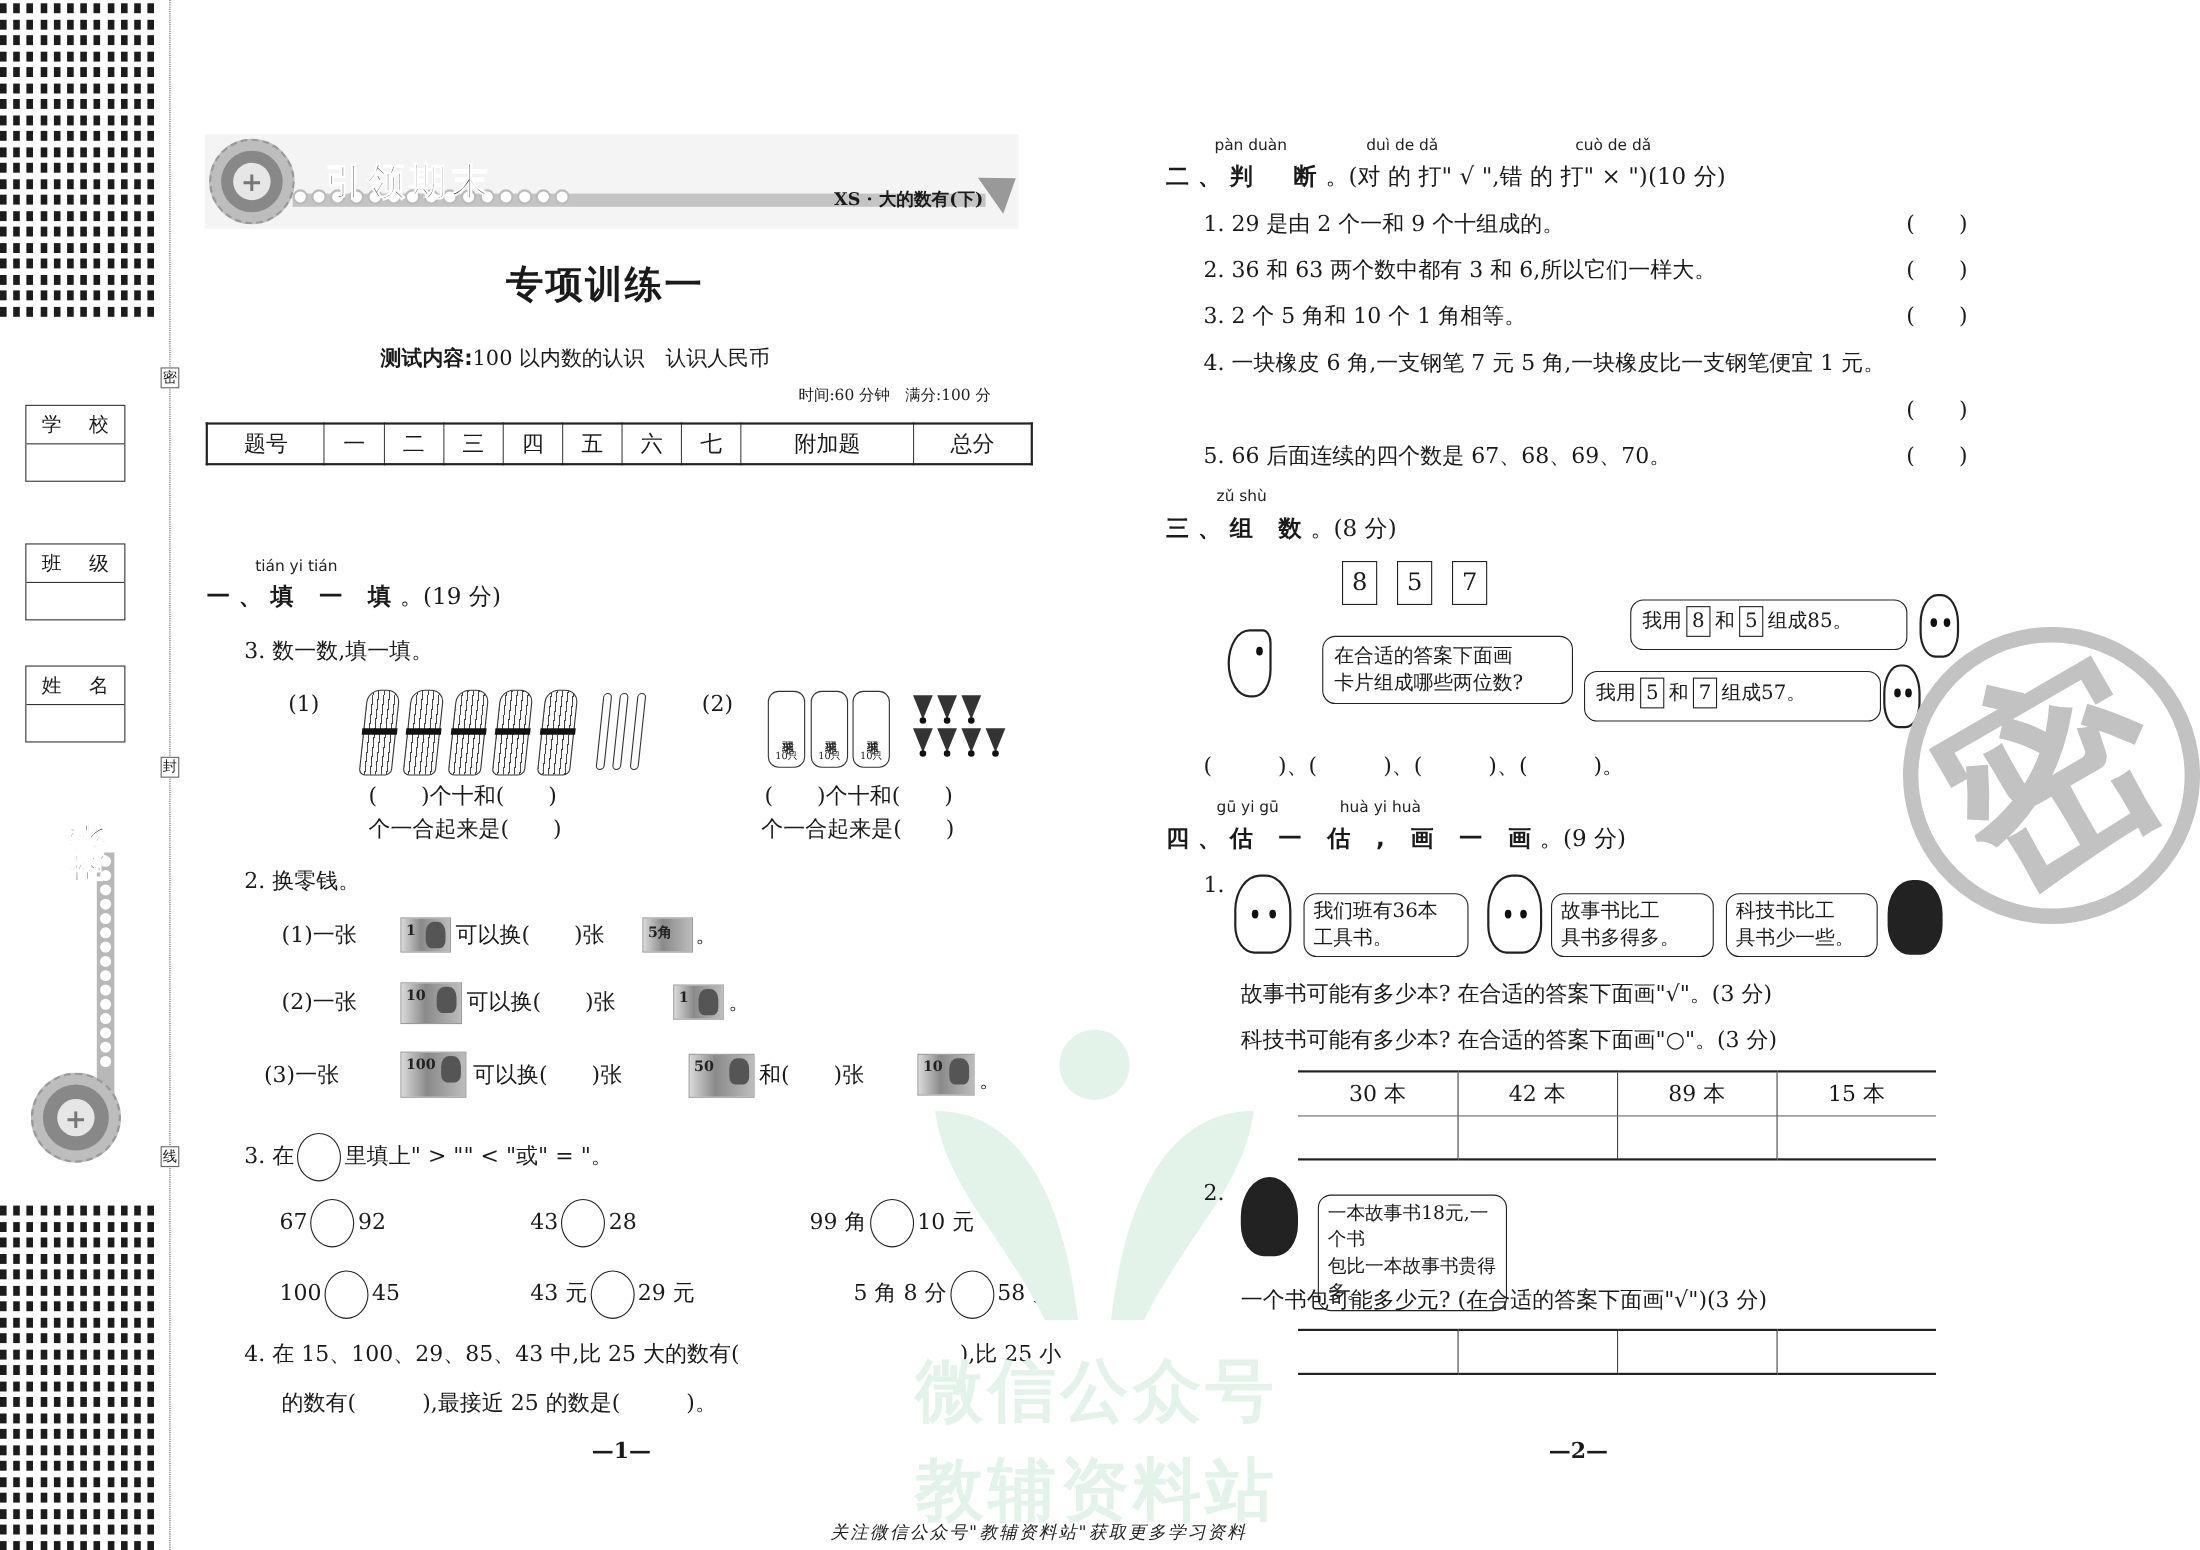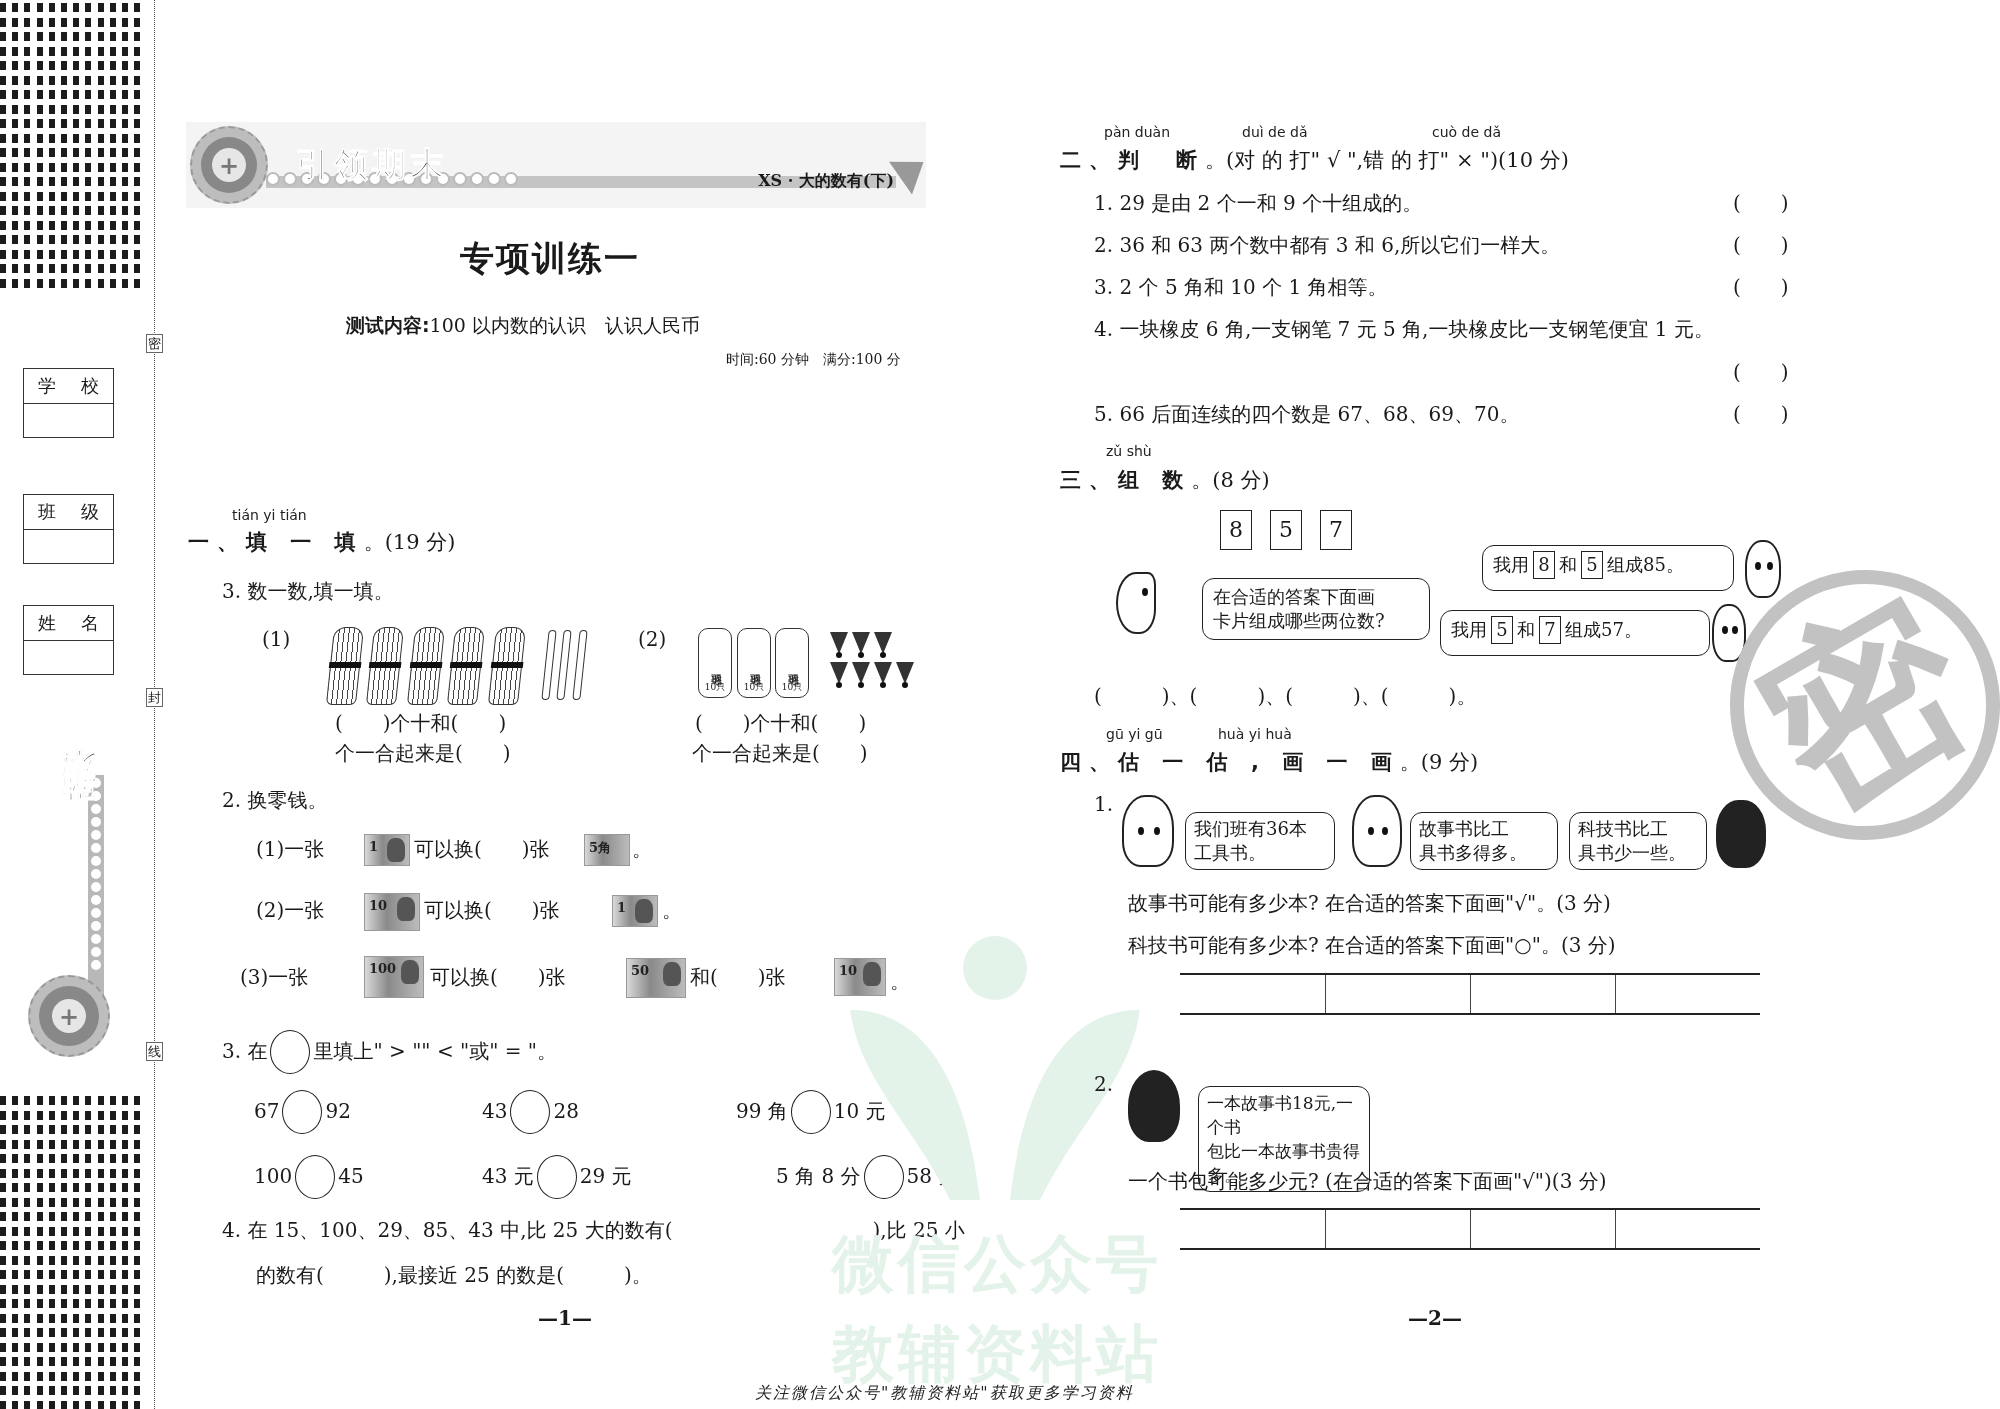--- a/index.html
+++ b/index.html
@@ -675,20 +675,32 @@
 </div>
 
 <div class="h-title">专项训练一</div>
 <div class="h-content">
   <b>测试内容:</b><span>100 以内数的认识　认识人民币</span>
 </div>
 <div class="h-time">时间:60 分钟　满分:100 分</div>
 
 <table class="score">
   <tbody>
+      <tr>
+    <td>题号</td>
+    <td>一</td>
+    <td>二</td>
+    <td>三</td>
+    <td>四</td>
+    <td>五</td>
+    <td>六</td>
+    <td>七</td>
+    <td>附加题</td>
+    <td>总分</td>
+  </tr>
 </tbody>
   </table>
 
 <div class="pinyin" style="left:232px;top:507px">tián  yi  tián</div>
 <div class="sec" style="left:188px;top:528px">
   <b>一、填 一 填</b><span>。(19 分)</span>
 </div>
 
 <div class="txt" style="left:222px;top:578px">3. 数一数,填一填。</div>
 <div class="txt" style="left:262px;top:627px">(1)</div>
@@ -872,20 +884,26 @@
 <div class="bubble" style="left:1569px;top:812px;width:138px;padding:4px 8px">
   <div>科技书比工</div>
     <div>具书少一些。</div>
 </div>
 <div class="critter" style="left:1716px;top:800px;width:50px;height:68px;background:#222"></div>
 
 <div class="txt" style="left:1128px;top:890px">故事书可能有多少本? 在合适的答案下面画"√"。(3 分)</div>
 <div class="txt" style="left:1128px;top:932px">科技书可能有多少本? 在合适的答案下面画"○"。(3 分)</div>
 <table class="opt" style="left:1180px;top:973px">
   <tbody>
+      <tr>
+    <td>30 本</td>
+    <td>42 本</td>
+    <td>89 本</td>
+    <td>15 本</td>
+  </tr>
   <tr>
     <td></td>
         <td></td>
     <td></td>
         <td></td>
   </tr>
 </tbody>
   </table>
 
 <div class="txt" style="left:1094px;top:1072px">2.</div>

